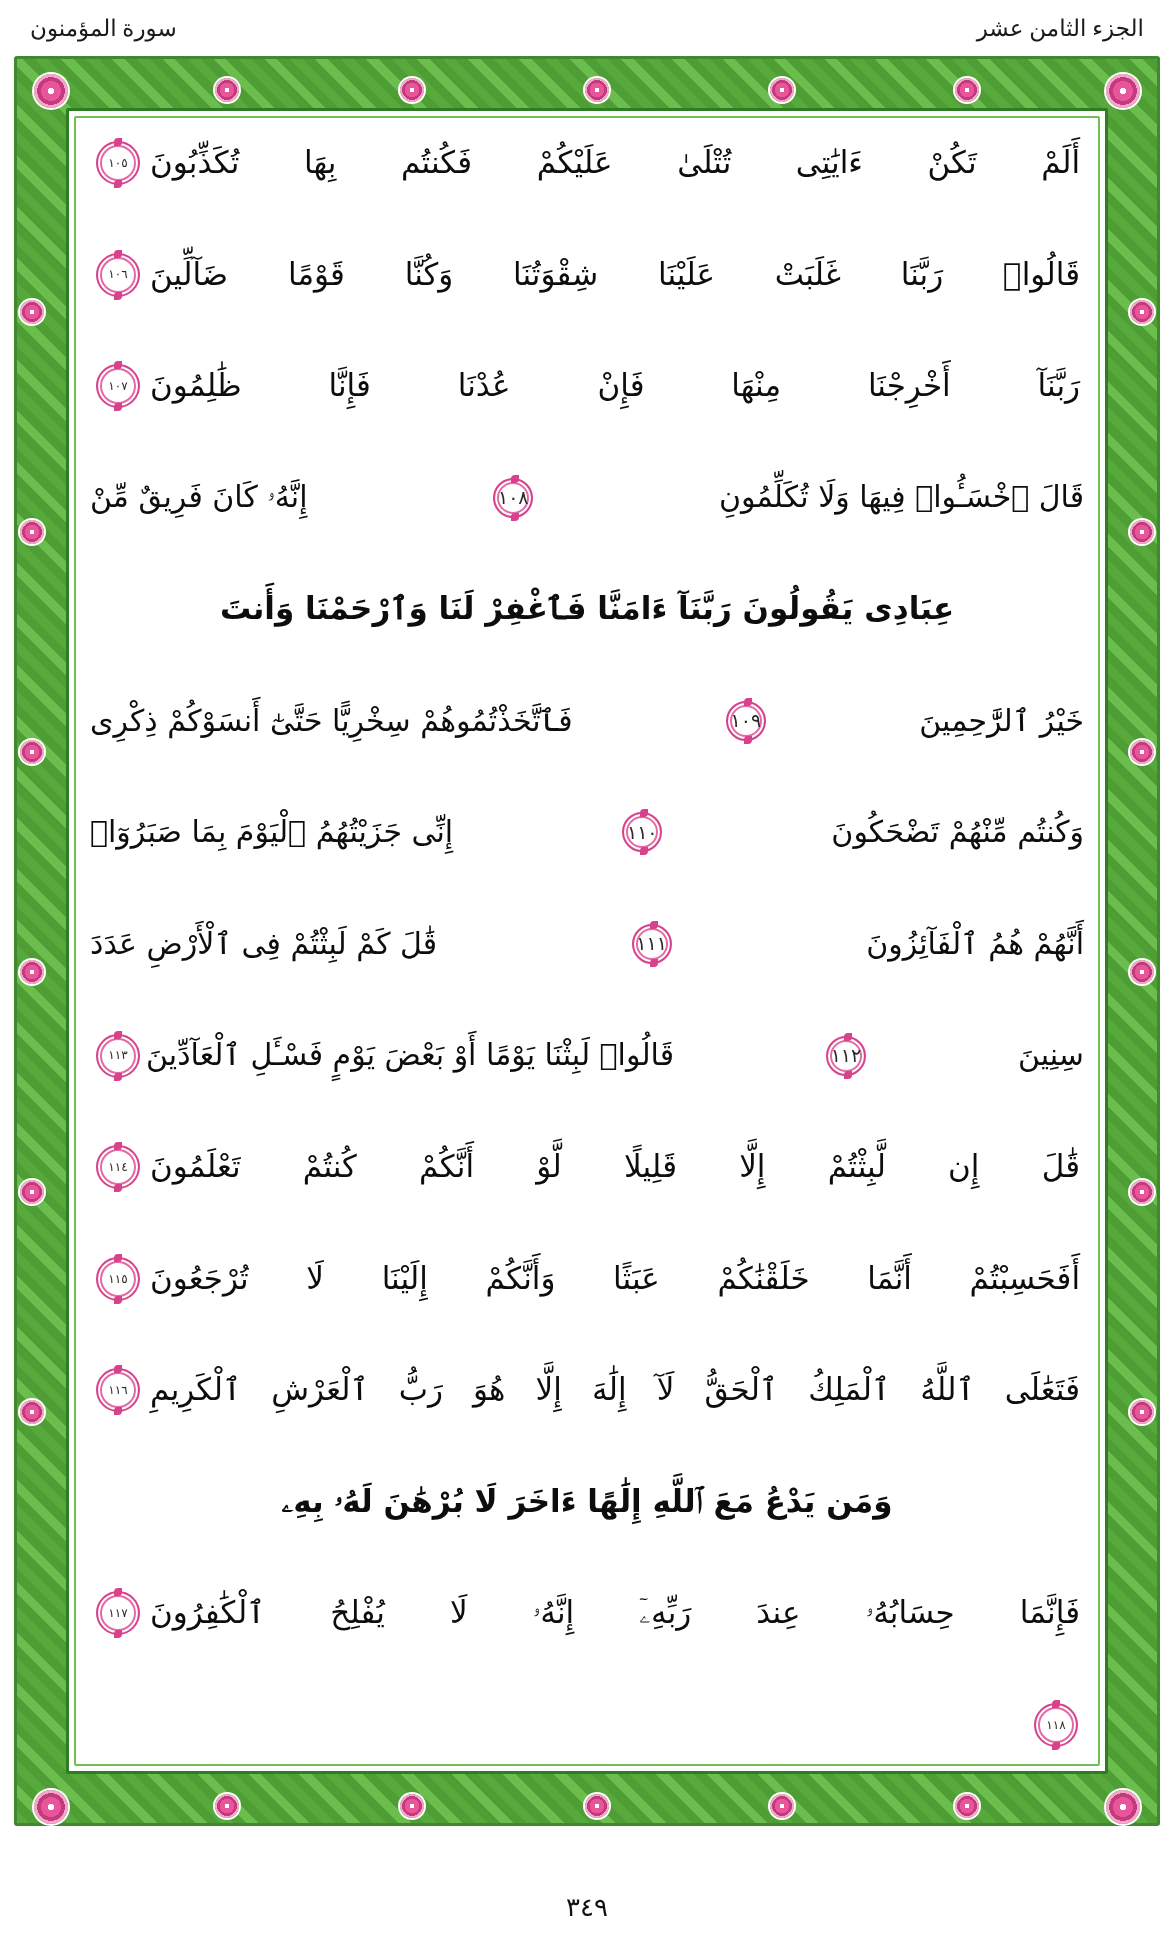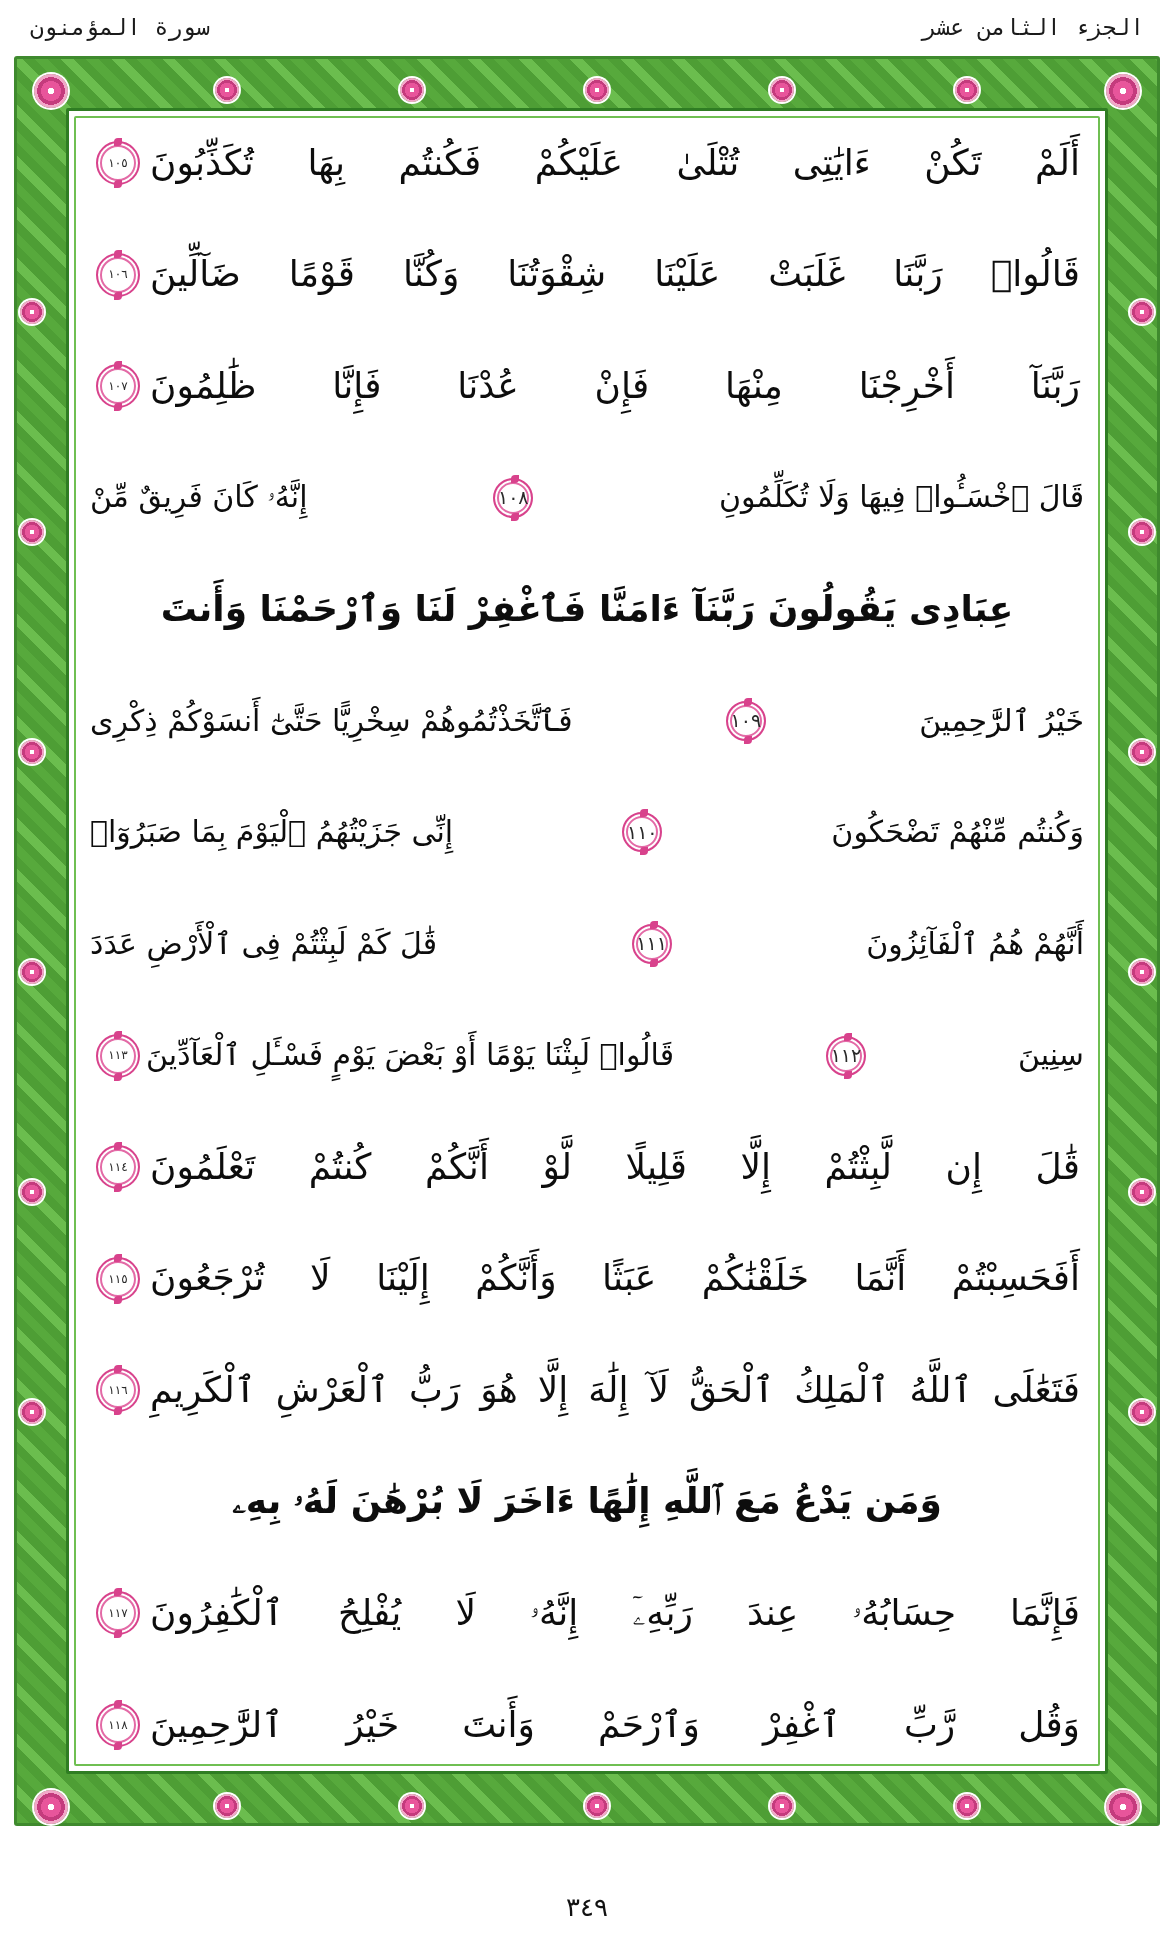--- a/index.html
+++ b/index.html
@@ -25,21 +25,21 @@
     display: flex;
     align-items: center;
     justify-content: space-between;
     direction: rtl;
   }
   .header-item {
     font-size: 23px;
     color: #1a1a1a;
     letter-spacing: 0;
     white-space: nowrap;
-    font-family: Liberation Mono, monospace;
+    font-family: Liberation Serif, serif;
   }
 
   
   .frame-outer {
     position: absolute;
     top: 56px;
     left: 14px;
     width: 1146px;
     height: 1770px;
     box-sizing: border-box;
@@ -123,21 +123,21 @@
     font-family: "DejaVu Sans", "Liberation Sans", sans-serif;
     letter-spacing: 0;
     white-space: nowrap;
   }
   .ayah-line .txt {
     flex: 1 1 auto;
     text-align: justify;
     text-align-last: justify;
     direction: rtl;
     padding: 0 4px;
-    font-size: 36px;
+    font-size: 31px;
   }
   .ayah-line.center .txt {
     text-align: center;
     text-align-last: center;
     font-weight: bold;
   }
 
   
   .verse-num {
     flex: 0 0 auto;
@@ -320,19 +320,18 @@
   <div class="ayah-line center">
     <span class="txt">وَمَن يَدْعُ مَعَ ٱللَّهِ إِلَٰهًا ءَاخَرَ لَا بُرْهَٰنَ لَهُۥ بِهِۦ</span>
   </div>
 
   <div class="ayah-line">
     <span class="txt">فَإِنَّمَا حِسَابُهُۥ عِندَ رَبِّهِۦٓ إِنَّهُۥ لَا يُفْلِحُ ٱلْكَٰفِرُونَ</span>
     <span class="verse-num">١١٧</span>
   </div>
 
   <div class="ayah-line">
-    <span class="txt">وَقُل رَّبِّ ٱغْفِرْ وَٱرْحَمْ وَأَنتَ خَيْرُ ٱلرَّٰحِمِينَ</span>
     <span class="verse-num">١١٨</span>
   </div>
 
 </div>
 
 <div class="page-footer">٣٤٩</div>
 
 </body></html>

